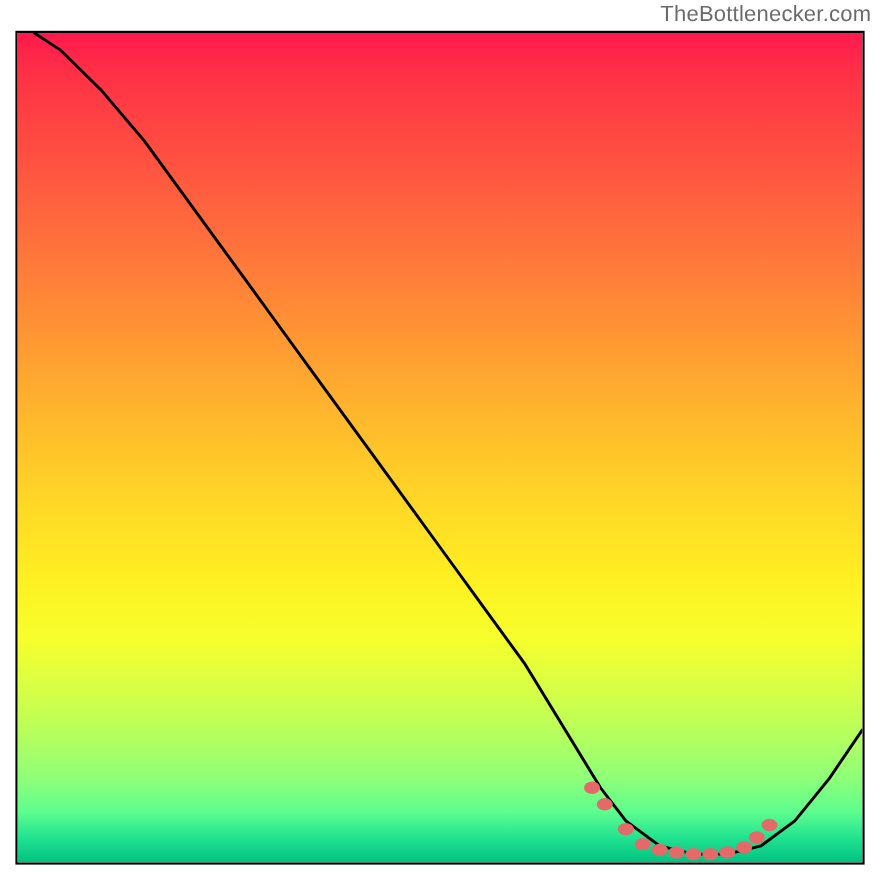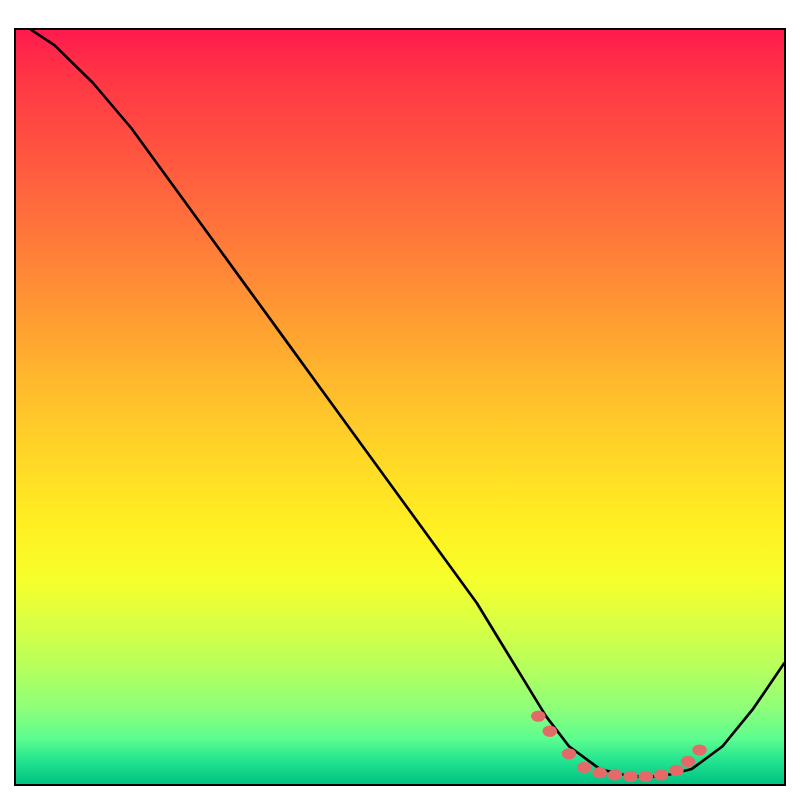--- a/index.html
+++ b/index.html
@@ -61,20 +61,21 @@
     left: 0; top: 0;
     width: 100%;
     height: 100%;
   }
 </style>
 </head>
 <body>
 
 <div class="chart-wrap">
 
+  <div class="attribution">TheBottlenecker.com</div>
 
   <div class="plot">
     <div class="gradient"></div>
     <svg class="curve" viewBox="0 0 100 100" preserveAspectRatio="none">
       <path id="main-curve" fill="none" stroke="#000" stroke-width="0.35" stroke-linecap="round" stroke-linejoin="round" d="M2.00 0.00 L5.00 2.00 L10.00 7.00 L15.00 13.00 L20.00 20.00 L25.00 27.00 L30.00 34.00 L35.00 41.00 L40.00 48.00 L45.00 55.00 L50.00 62.00 L55.00 69.00 L60.00 76.00 L63.00 81.00 L66.00 86.00 L69.00 91.00 L72.00 95.00 L76.00 98.00 L80.00 99.00 L84.00 99.00 L88.00 98.00 L92.00 95.00 L96.00 90.00 L100.00 84.00"></path>
       <g id="marker-group">
           <ellipse cx="68.00" cy="91.00" rx="0.95" ry="0.75" fill="#e46a6a"></ellipse>
           <ellipse cx="69.50" cy="93.00" rx="0.95" ry="0.75" fill="#e46a6a"></ellipse>
           <ellipse cx="72.00" cy="96.00" rx="0.95" ry="0.75" fill="#e46a6a"></ellipse>
           <ellipse cx="74.00" cy="97.80" rx="0.95" ry="0.75" fill="#e46a6a"></ellipse>

